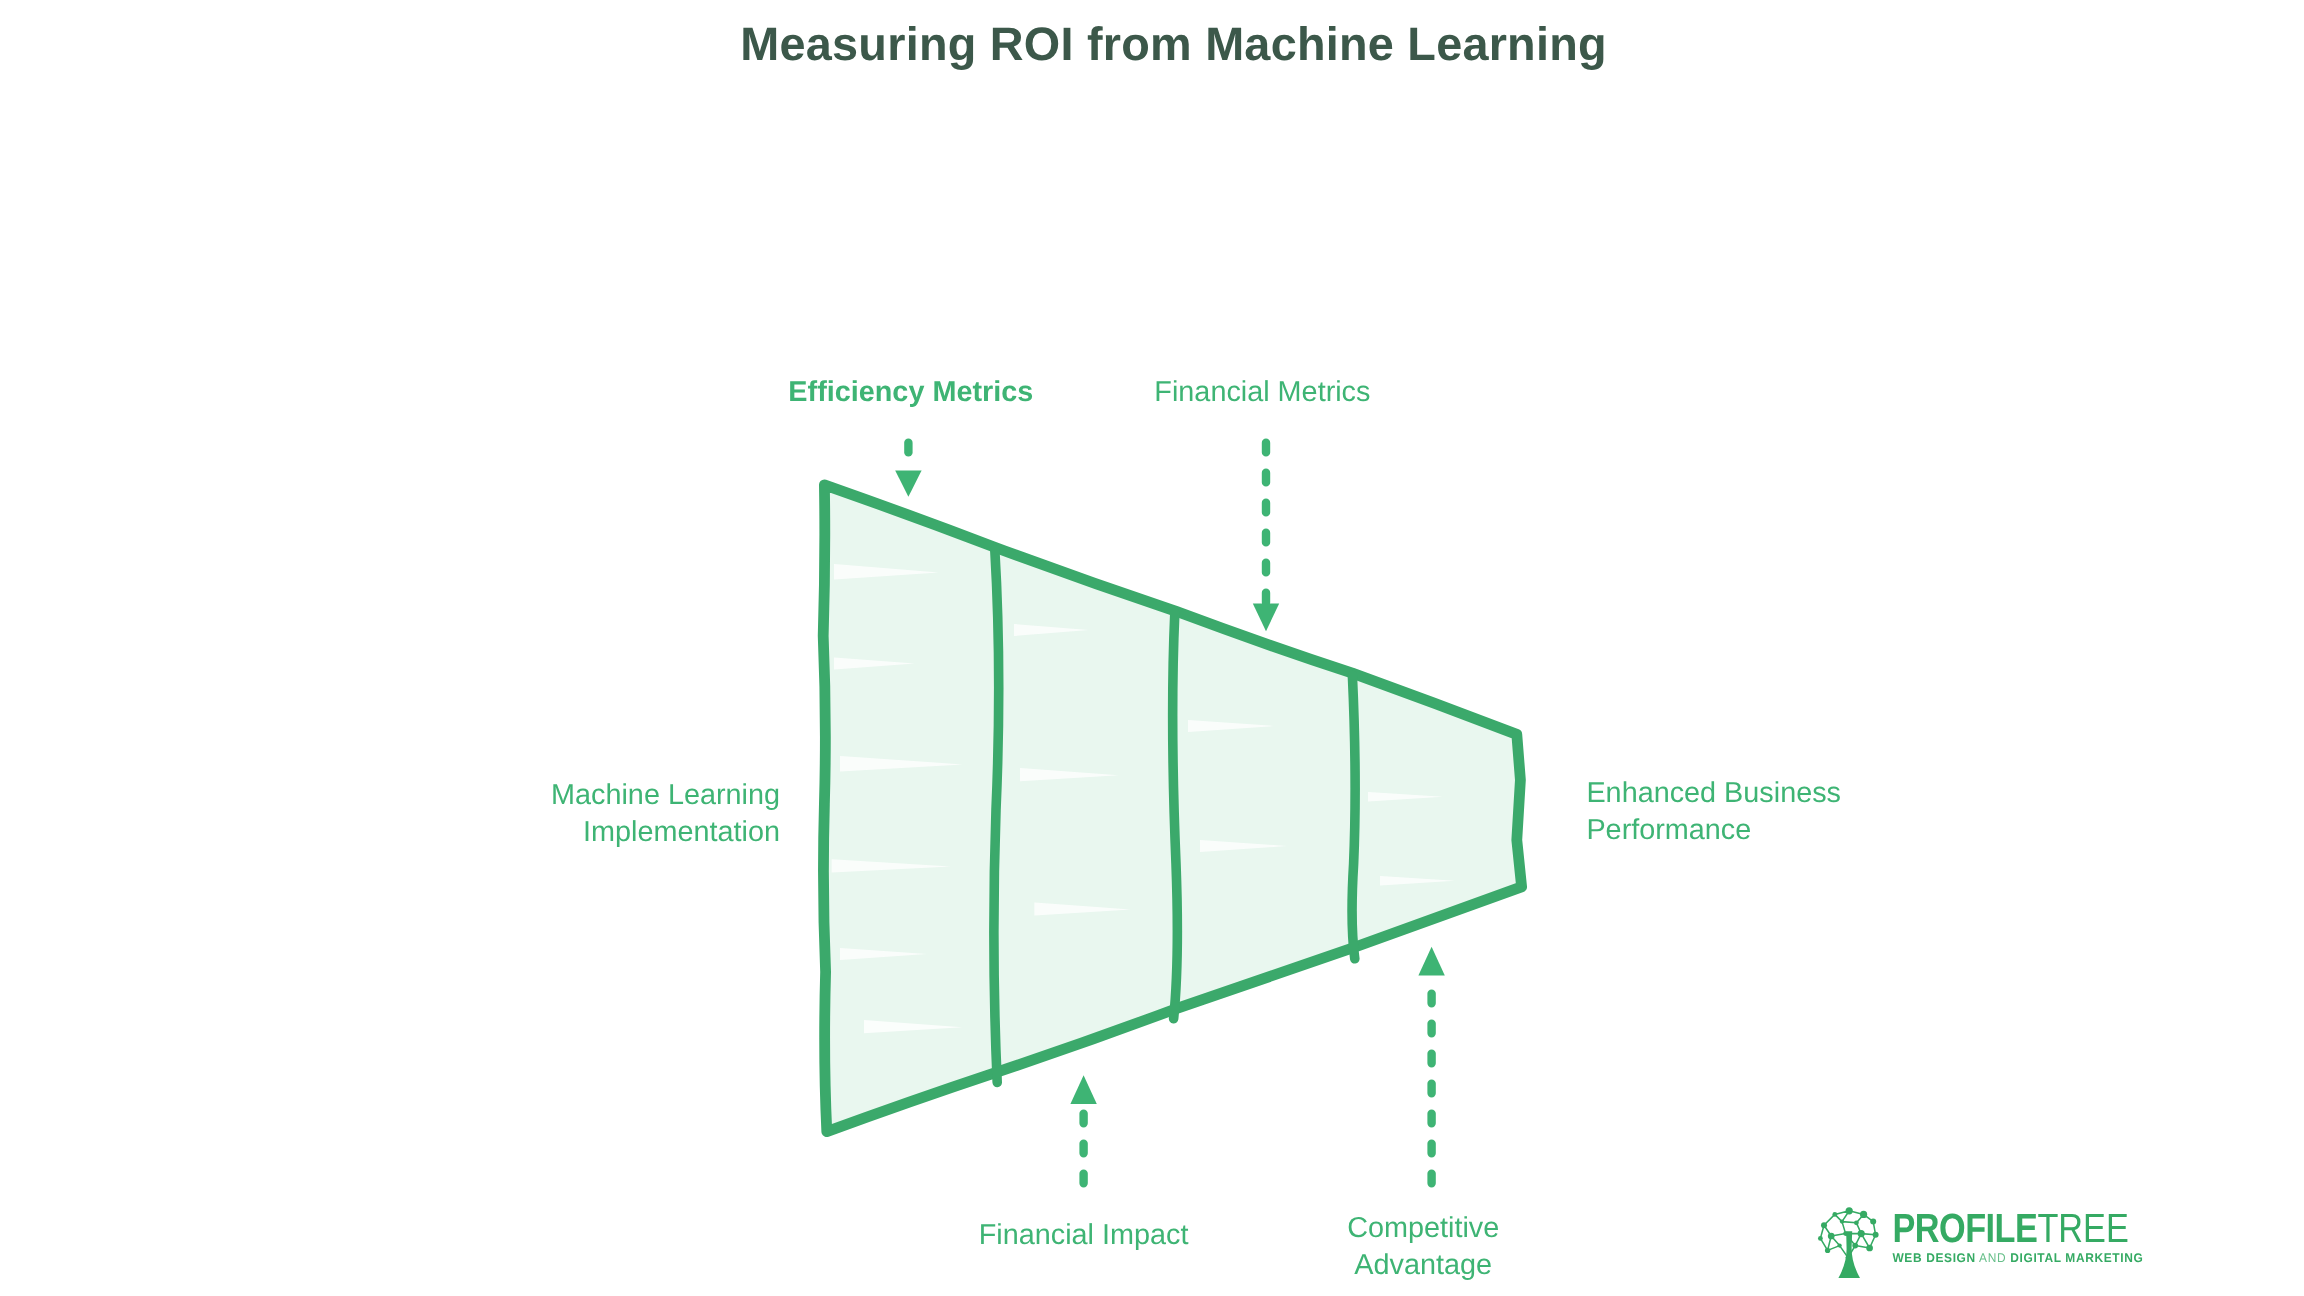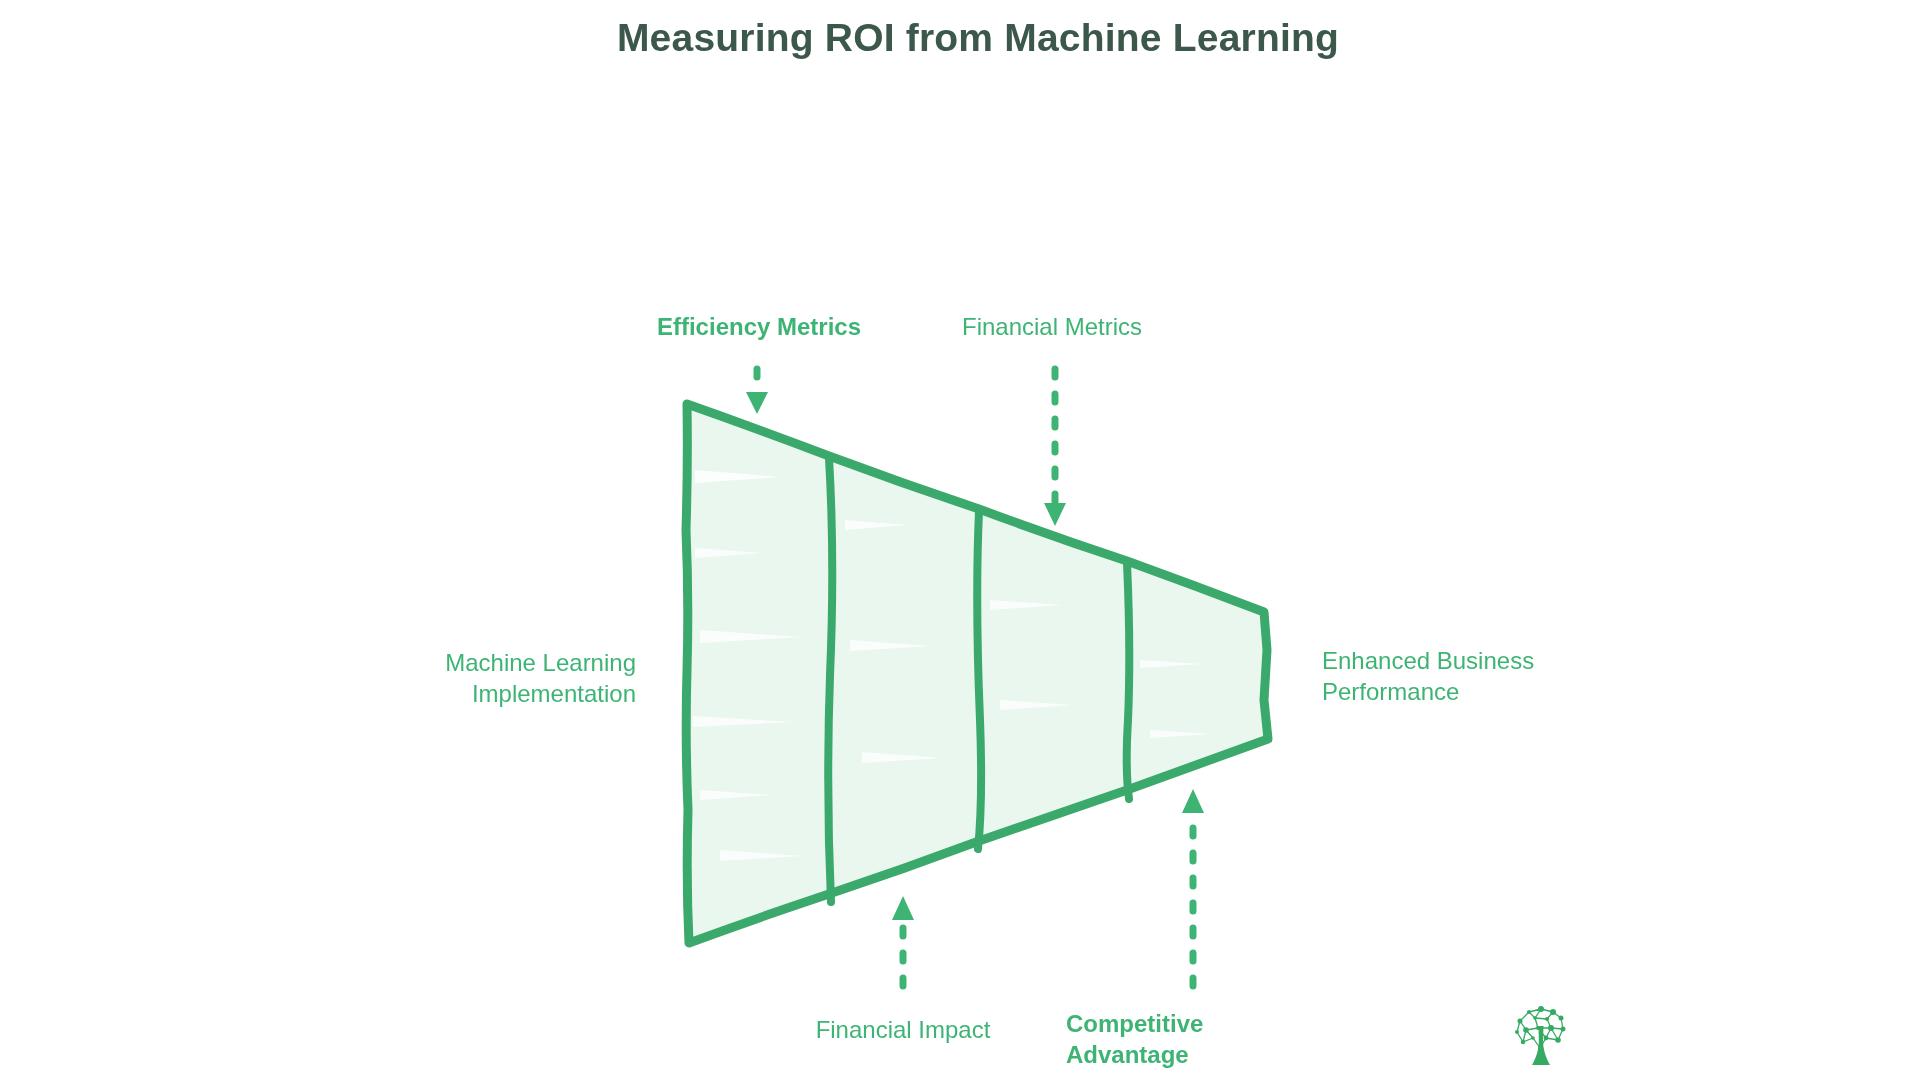--- a/index.html
+++ b/index.html
@@ -20,24 +20,24 @@
     font-size:39px;font-weight:700;color:var(--title);letter-spacing:0.2px;
   }
 
   svg.diagram{position:absolute;left:0;top:0;}
 
   .lbl{
     position:absolute;font-size:24px;color:var(--green);line-height:31px;
   }
   .lbl-efficiency{left:639px;top:311px;width:240px;text-align:center;font-weight:bold;}
   .lbl-customer{left:932px;top:311px;width:240px;text-align:center;}
-  .lbl-ml{left:356px;top:647px;width:280px;text-align:right;}
+  .lbl-ml{left:370px;top:647px;width:280px;text-align:right;}
   .lbl-enhanced{left:1312px;top:645px;width:300px;text-align:left;margin-left:10px;}
   .lbl-financial{left:783px;top:1014px;width:240px;text-align:center;}
-  .lbl-competitive{left:1066px;top:1008px;width:240px;text-align:left;font-weight:bold;}
+  .lbl-competitive{left:1066px;top:1008px;width:240px;text-align:center;}
 
   .logo{position:absolute;left:1513px;top:1003px;width:300px;height:70px;}
   .logo-icon{position:absolute;left:0;top:1px;}
   .logo-text{position:absolute;left:64px;top:4px;}
   .brand{
     font-size:34px;line-height:35px;font-weight:700;color:var(--logo);
     letter-spacing:-0.5px;transform:scaleX(0.84);transform-origin:left center;
     white-space:nowrap;
   }
   .brand .light{font-weight:400;letter-spacing:0;}
@@ -154,15 +154,23 @@
         <circle cx="38" cy="24" r="3"></circle>
           <circle cx="50" cy="25" r="2.5"></circle>
         <circle cx="10" cy="38" r="2.2"></circle>
           <circle cx="20" cy="34" r="1.8"></circle>
         <circle cx="33" cy="34" r="2.4"></circle>
           <circle cx="45" cy="36" r="2.8"></circle>
         <circle cx="27" cy="44" r="2"></circle>
         <path d="M25.5 22 L30.5 22 L30 36 C30 44 32 52 37 61 L19 61 C24 52 26 44 25.8 36 Z"></path>
       </g>
     </svg>
+    <div class="logo-text">
+      <div class="brand">
+        <span>PROFILE</span><span class="light">TREE</span>
+      </div>
+      <div class="tagline">
+        <span>WEB DESIGN</span><span class="light"> AND </span><span>DIGITAL MARKETING</span>
+      </div>
+    </div>
   </div>
 
 </div>
 
 </body></html>

